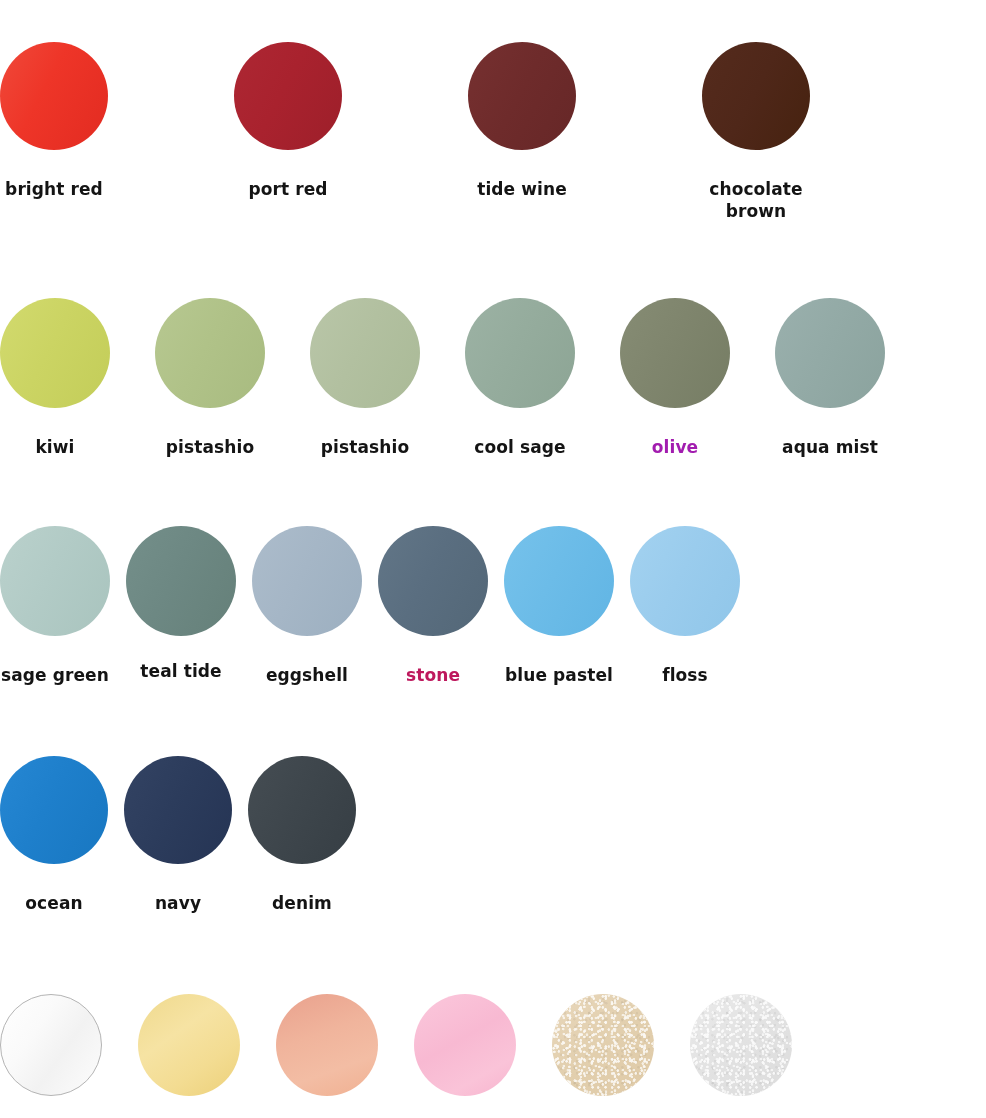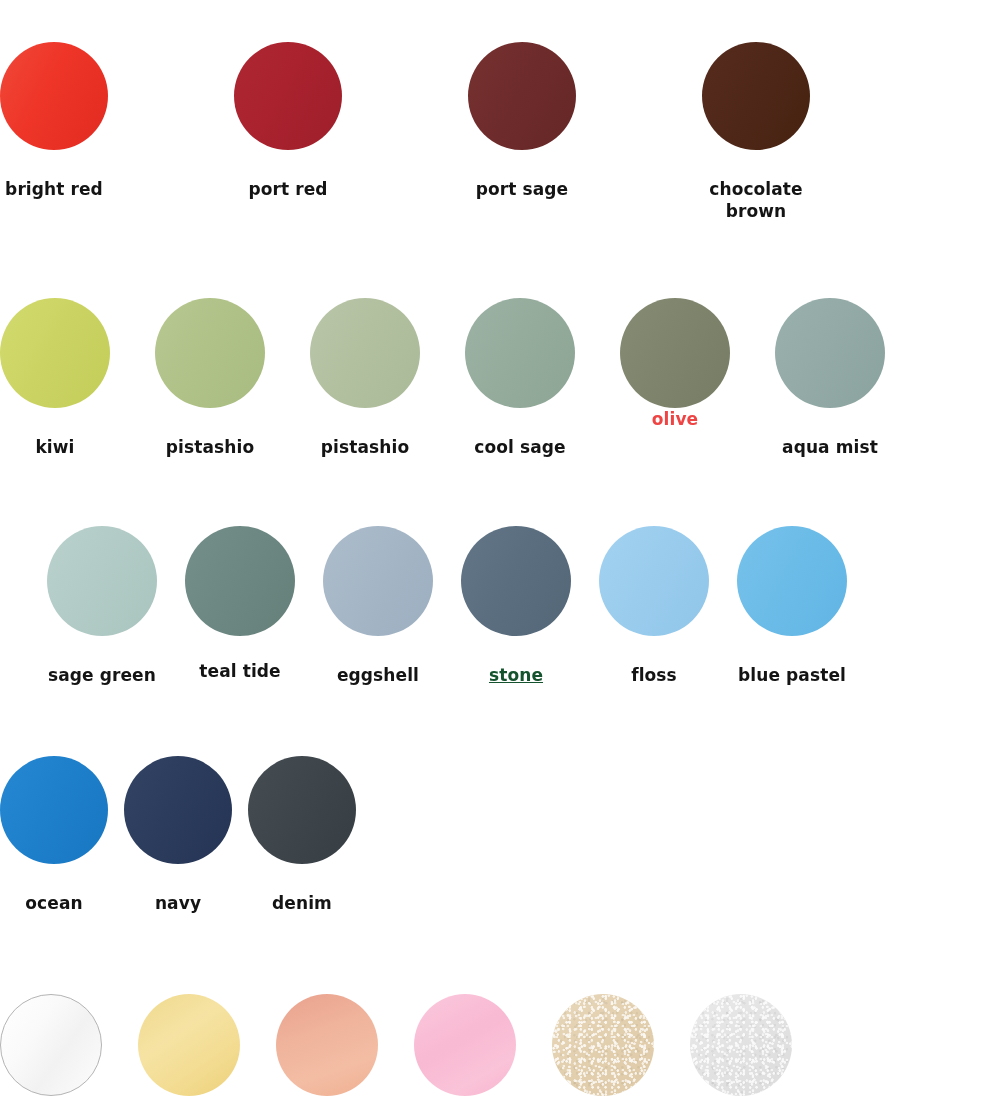--- a/index.html
+++ b/index.html
@@ -89,21 +89,21 @@
       <div class="swatch">
         <div class="chip" style="width: 108px; height: 108px; background: linear-gradient(118deg, rgb(240, 73, 58) 0%, rgb(238, 53, 40) 42%, rgb(226, 43, 33) 100%);"></div>
         <div class="label" style="margin-top: 28px; color: rgb(20, 20, 20);">bright red</div>
       </div>
       <div class="swatch">
         <div class="chip" style="width: 108px; height: 108px; background: linear-gradient(118deg, rgb(173, 39, 51) 0%, rgb(169, 34, 46) 45%, rgb(157, 31, 42) 100%);"></div>
         <div class="label" style="margin-top: 28px; color: rgb(20, 20, 20);">port red</div>
       </div>
       <div class="swatch">
         <div class="chip" style="width: 108px; height: 108px; background: linear-gradient(118deg, rgb(118, 48, 48) 0%, rgb(110, 43, 43) 48%, rgb(102, 39, 39) 100%);"></div>
-        <div class="label" style="margin-top: 28px; color: rgb(20, 20, 20);">port sage</div>
+        <div class="label" style="margin-top: 28px; color: rgb(20, 20, 20);">tide wine</div>
       </div>
       <div class="swatch">
         <div class="chip" style="width: 108px; height: 108px; background: linear-gradient(118deg, rgb(85, 43, 29) 0%, rgb(79, 39, 25) 48%, rgb(70, 34, 15) 100%);"></div>
         <div class="label" style="margin-top: 28px; color: rgb(20, 20, 20);">chocolate
 brown</div>
       </div>
     </div>
     <div class="swatch-row" style="gap: 45px; margin-top: 36px; margin-bottom: 36px;">
       <div class="swatch">
         <div class="chip" style="width: 110px; height: 110px; background: linear-gradient(118deg, rgb(210, 218, 110) 0%, rgb(203, 212, 99) 45%, rgb(195, 205, 89) 100%);"></div>
@@ -116,51 +116,51 @@
       <div class="swatch">
         <div class="chip" style="width: 110px; height: 110px; background: linear-gradient(118deg, rgb(185, 198, 168) 0%, rgb(178, 192, 160) 45%, rgb(170, 186, 151) 100%);"></div>
         <div class="label" style="margin-top: 28px; color: rgb(20, 20, 20);">pistashio</div>
       </div>
       <div class="swatch">
         <div class="chip" style="width: 110px; height: 110px; background: linear-gradient(118deg, rgb(156, 178, 164) 0%, rgb(149, 172, 157) 45%, rgb(141, 165, 149) 100%);"></div>
         <div class="label" style="margin-top: 28px; color: rgb(20, 20, 20);">cool sage</div>
       </div>
       <div class="swatch">
         <div class="chip" style="width: 110px; height: 110px; background: linear-gradient(118deg, rgb(134, 140, 116) 0%, rgb(127, 133, 109) 45%, rgb(118, 125, 100) 100%);"></div>
-        <div class="label" style="color: #ef4444;">olive</div>
+        <div class="label" style="margin-top: 28px; color: #a21caf;">olive</div>
       </div>
       <div class="swatch">
         <div class="chip" style="width: 110px; height: 110px; background: linear-gradient(118deg, rgb(154, 176, 173) 0%, rgb(147, 170, 166) 45%, rgb(139, 163, 158) 100%);"></div>
         <div class="label" style="margin-top: 28px; color: rgb(20, 20, 20);">aqua mist</div>
       </div>
     </div>
-    <div class="swatch-row" style="gap: 28px; margin-top: 32px; margin-bottom: 34px; padding-left: 47px;">
+    <div class="swatch-row" style="gap: 16px; margin-top: 32px; margin-bottom: 34px;">
       <div class="swatch">
         <div class="chip" style="width: 110px; height: 110px; background: linear-gradient(118deg, rgb(186, 209, 204) 0%, rgb(178, 203, 198) 45%, rgb(169, 196, 190) 100%);"></div>
         <div class="label" style="margin-top: 28px; color: rgb(20, 20, 20);">sage green</div>
       </div>
       <div class="swatch">
         <div class="chip" style="width: 110px; height: 110px; background: linear-gradient(118deg, rgb(116, 143, 138) 0%, rgb(109, 136, 131) 45%, rgb(101, 128, 121) 100%);"></div>
         <div class="label" style="margin-top: 24px; color: rgb(20, 20, 20);">teal tide</div>
       </div>
       <div class="swatch">
         <div class="chip" style="width: 110px; height: 110px; background: linear-gradient(118deg, rgb(172, 188, 203) 0%, rgb(165, 182, 198) 45%, rgb(156, 175, 192) 100%);"></div>
         <div class="label" style="margin-top: 28px; color: rgb(20, 20, 20);">eggshell</div>
       </div>
       <div class="swatch">
         <div class="chip" style="width: 110px; height: 110px; background: linear-gradient(118deg, rgb(98, 118, 135) 0%, rgb(90, 110, 128) 45%, rgb(83, 103, 119) 100%);"></div>
-        <div class="label" style="margin-top: 28px; color: #14532d; text-decoration: underline;">stone</div>
+        <div class="label" style="margin-top: 28px; color: #be185d;">stone</div>
+      </div>
+      <div class="swatch">
+        <div class="chip" style="width: 110px; height: 110px; background: linear-gradient(118deg, rgb(118, 194, 235) 0%, rgb(108, 188, 232) 45%, rgb(97, 181, 228) 100%);"></div>
+        <div class="label" style="margin-top: 28px; color: rgb(20, 20, 20);">blue pastel</div>
       </div>
       <div class="swatch">
         <div class="chip" style="width: 110px; height: 110px; background: linear-gradient(118deg, rgb(163, 210, 240) 0%, rgb(154, 204, 237) 45%, rgb(144, 198, 233) 100%);"></div>
         <div class="label" style="margin-top: 28px; color: rgb(20, 20, 20);">floss</div>
-      </div>
-      <div class="swatch">
-        <div class="chip" style="width: 110px; height: 110px; background: linear-gradient(118deg, rgb(118, 194, 235) 0%, rgb(108, 188, 232) 45%, rgb(97, 181, 228) 100%);"></div>
-        <div class="label" style="margin-top: 28px; color: rgb(20, 20, 20);">blue pastel</div>
       </div>
     </div>
     <div class="swatch-row" style="gap: 16px; margin-top: 36px; margin-bottom: 40px;">
       <div class="swatch">
         <div class="chip" style="width: 108px; height: 108px; background: linear-gradient(118deg, rgb(38, 135, 211) 0%, rgb(30, 127, 203) 45%, rgb(24, 119, 193) 100%);"></div>
         <div class="label" style="margin-top: 28px; color: rgb(20, 20, 20);">ocean</div>
       </div>
       <div class="swatch">
         <div class="chip" style="width: 108px; height: 108px; background: linear-gradient(118deg, rgb(51, 67, 99) 0%, rgb(44, 60, 92) 45%, rgb(37, 52, 84) 100%);"></div>
         <div class="label" style="margin-top: 28px; color: rgb(20, 20, 20);">navy</div>

